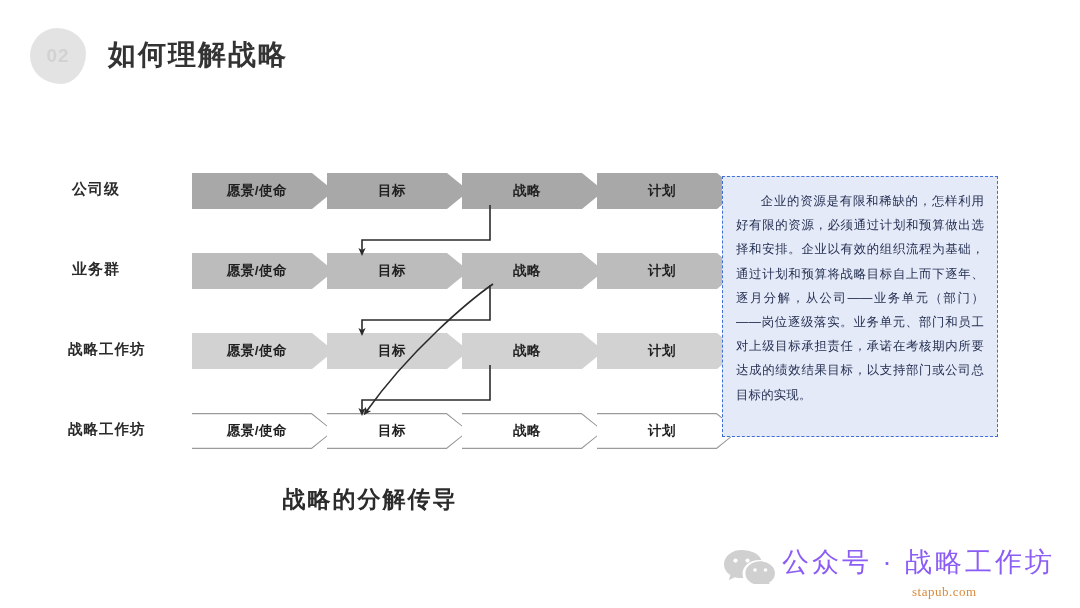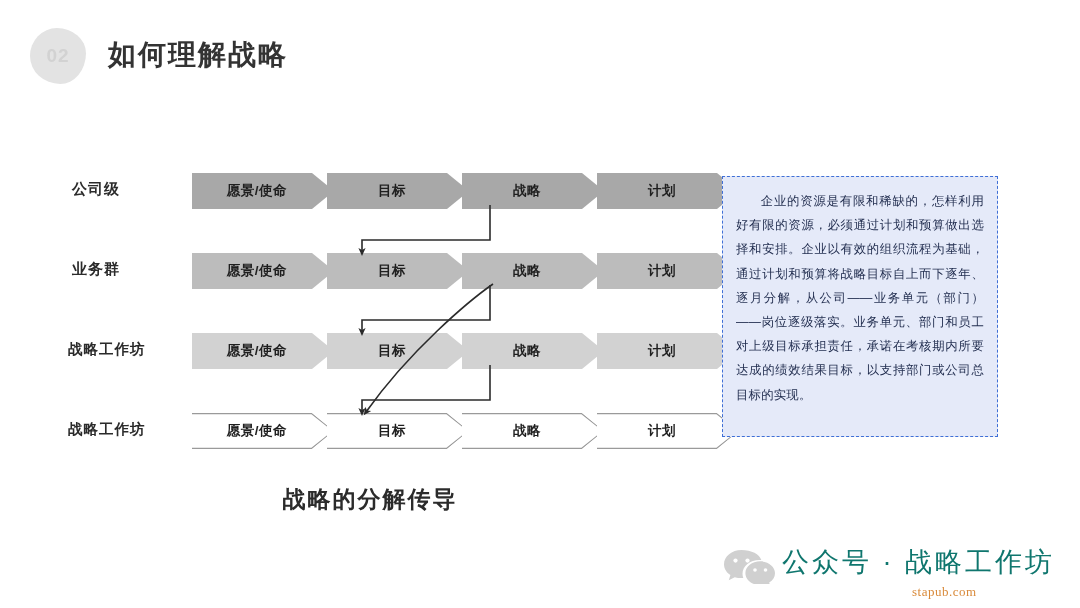--- a/index.html
+++ b/index.html
@@ -164,21 +164,21 @@
   #wechat-icon {
     position: absolute;
     left: 8px; top: 8px;
     width: 54px; height: 36px;
   }
   #footer-text {
     position: absolute;
     left: 68px; top: 4px;
     font-size: 27px;
     font-weight: 400;
-    color: #0f766e;
+    color: #8b5cf6;
     letter-spacing: 3px;
     white-space: nowrap;
   }
   #footer-url {
     position: absolute;
     left: 198px; top: 44px;
     font-size: 13px;
     font-family: "Liberation Serif", "DejaVu Serif", serif;
     color: #d98a3a;
     letter-spacing: 0.5px;

